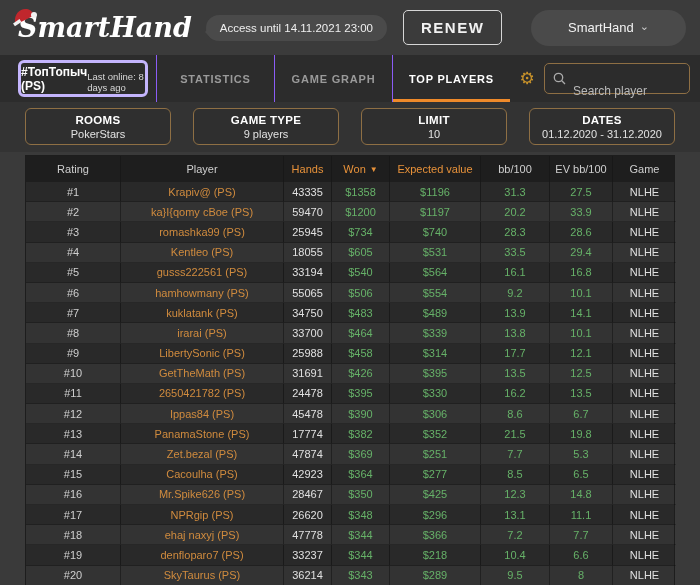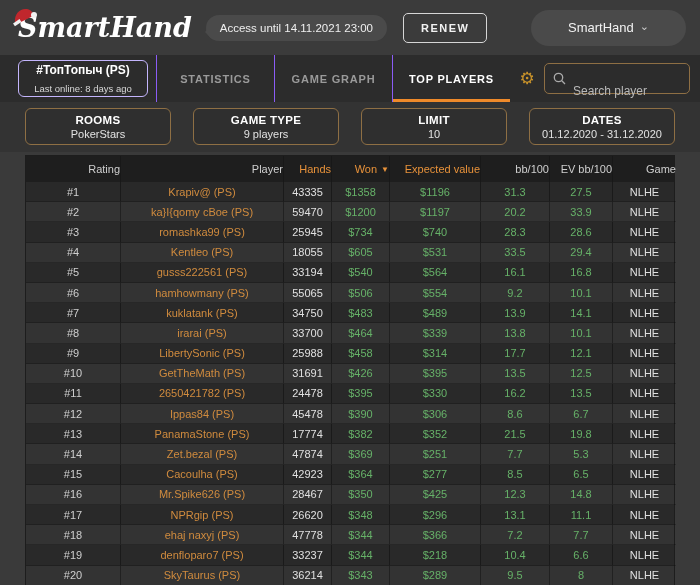--- a/index.html
+++ b/index.html
@@ -9,32 +9,32 @@
 
   
   .header-bar { height:55px; background:#3b3b3b; display:flex; align-items:center; padding:0 12px 0 18px; }
   .logo { position:relative; font-family:"DejaVu Serif", serif; font-style:italic; font-weight:bold;
           font-size:27px; color:#ffffff; letter-spacing:0px; margin-right:14px; white-space:nowrap; }
   .hat { position:absolute; left:-7px; top:-9px; }
   .access-badge { position:relative; background:#4a4a4a; color:#efefef; font-size:11.5px;
                   padding:7px 14px; border-radius:14px; margin-right:16px; white-space:nowrap; }
   .access-badge:before { content:""; position:absolute; left:-6px; top:12px; border:5px solid transparent; border-right-color:#4a4a4a; }
   .renew-btn { background:transparent; border:1px solid #d6d6d6; color:#f2f2f2; border-radius:5px;
-               font-family:"Liberation Sans", sans-serif; font-size:11px; font-weight:bold;
+               font-family:"Liberation Sans", sans-serif; font-size:15px; font-weight:bold;
                letter-spacing:1.5px; padding:8px 17px; cursor:pointer; }
   .spacer { flex:1; }
   .account-pill { background:#4a4a4a; border-radius:18px; height:36px; min-width:155px;
                   display:flex; align-items:center; justify-content:center; gap:6px;
                   color:#f2f2f2; font-size:13px; cursor:pointer; margin-right:2px; }
   .chev { font-size:11px; color:#cccccc; line-height:1; transform:translateY(-1px); }
 
   
   .nav-bar { position:relative; height:47px; background:#2c2c2c; display:flex; align-items:stretch; }
-  .player-box { margin:5px 8px 5px 18px; width:130px; border:1px solid #c4b5fd; border-radius:6px;
-                display:flex; flex-direction:column; align-items:center; justify-content:center; cursor:pointer; }
+  .player-box { margin:5px 8px 5px 18px; width:130px; border:3px solid #c4b5fd; border-radius:6px;
+                display:flex; flex-direction:row; align-items:center; justify-content:center; cursor:pointer; }
   .player-box .t { font-size:12px; font-weight:bold; color:#ffffff; }
   .player-box .s { font-size:9.5px; color:#d8d8d8; margin-top:6px; }
   .tab { width:118px; display:flex; align-items:center; justify-content:center;
          font-size:11px; font-weight:bold; letter-spacing:0.8px; color:#9a9a9a;
          border-left:1px solid #8b5cf6; cursor:pointer; position:relative; }
   .tab:last-of-type { border-right:1px solid #242424; }
   .tab.active { color:#ffffff; }
   .tab.active .underline { position:absolute; left:0; right:0; bottom:0; height:3px; background:#ef8a2a; }
   .gear { width:34px; display:flex; align-items:center; justify-content:center;
           color:#c8922a; font-size:17px; cursor:pointer; }
@@ -50,21 +50,21 @@
   .filter-box { flex:1; border:1px solid #8e6f44; border-radius:6px; background:#2f2f2f;
                 display:flex; flex-direction:column; align-items:center; justify-content:center; cursor:pointer; }
   .filter-box .fl { font-size:11.5px; font-weight:bold; color:#ffffff; letter-spacing:0.3px; }
   .filter-box .fv { font-size:11px; color:#e2e2e2; margin-top:2px; }
 
   
   .main { padding:3px 25px 0 25px; }
   .grid-row { display:grid; grid-template-columns:95px 163px 48px 58px 91px 69px 63px 63px; }
   .players-table { width:650px; background:#262626; border:1px solid #1d1d1d; }
   .table-header { height:26px; background:#1e1e1e; }
-  .table-header .hc { display:flex; align-items:center; justify-content:flex-end; gap:4px;
+  .table-header .hc { display:flex; align-items:center; justify-content:center; gap:4px;
                       font-size:11px; color:#cfcfcf; border-right:1px solid #181818; cursor:pointer; }
   .table-header .hc.orange { color:#e8923a; }
   .table-header .hc:last-child { border-right:none; }
   .sort-ic { font-size:8px; color:#e8923a; }
   .table-row { height:20.2px; cursor:pointer; }
   .table-row:nth-child(odd) { background:#292929; }
   .table-row:nth-child(even) { background:#333333; }
   .table-row .cell { display:flex; align-items:center; justify-content:center;
                      font-size:11px; border-right:1px solid rgba(0,0,0,0.35);
                      border-bottom:1px solid rgba(0,0,0,0.22); white-space:nowrap; overflow:hidden; }

